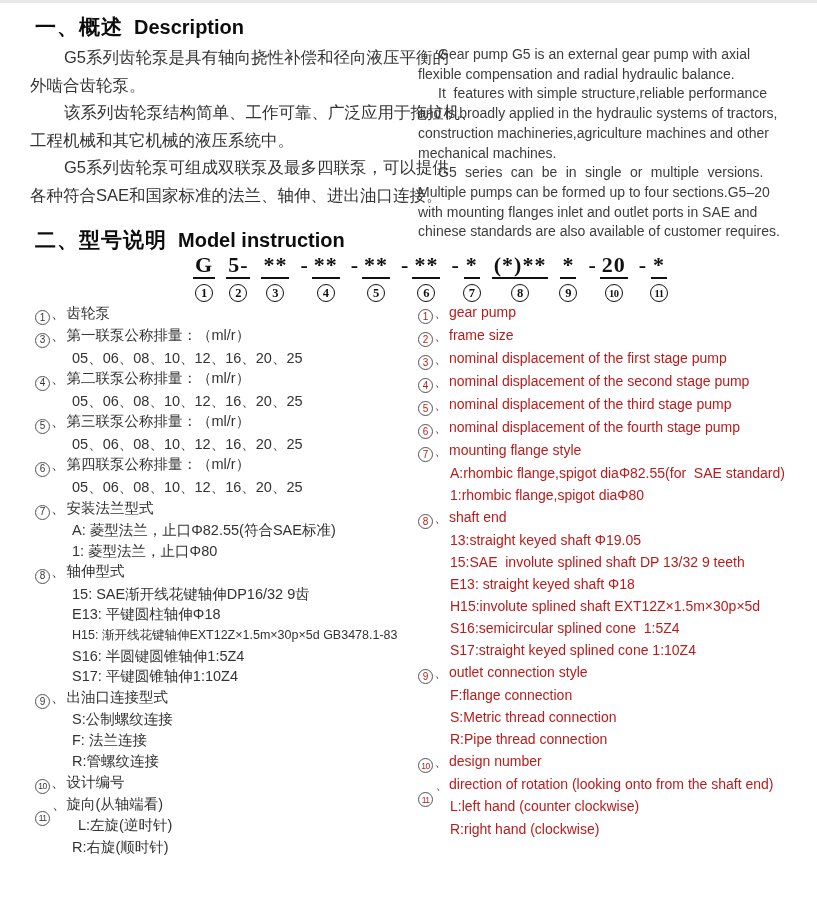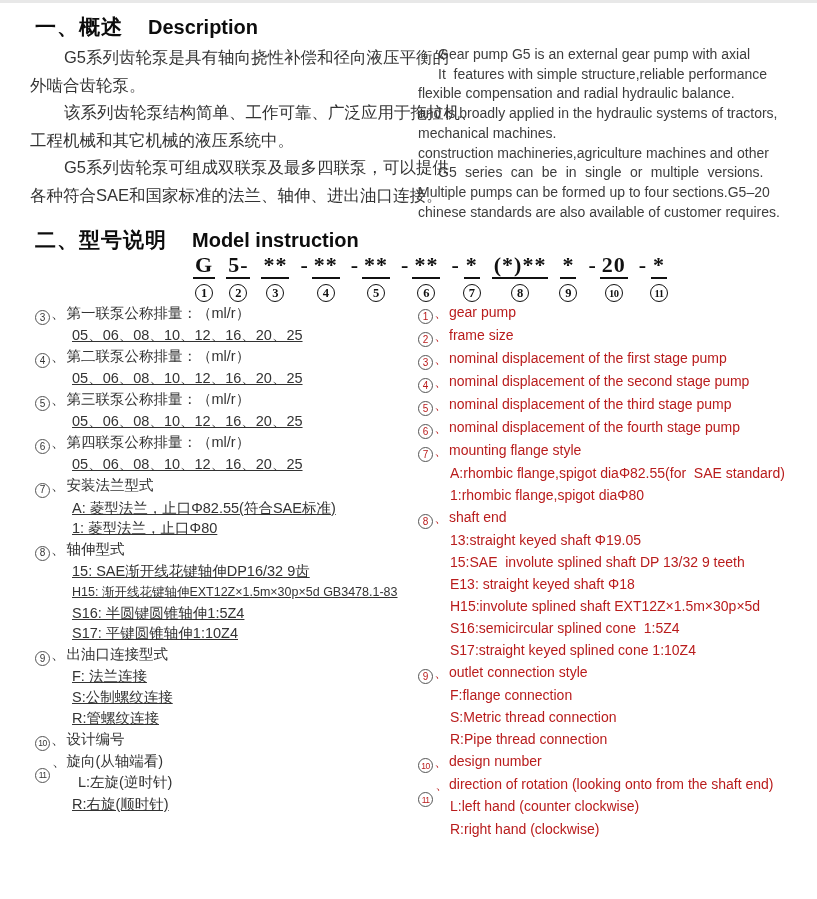--- a/index.html
+++ b/index.html
@@ -1,20 +1,20 @@
 <!DOCTYPE html>
 <html><head>
 <meta charset="utf-8">
 <style>
   html,body{margin:0;padding:0;background:#fff;}
   .page{position:relative;width:817px;height:899px;background:#ffffff;overflow:hidden;
         font-family:"Liberation Sans", sans-serif;color:#2e2e2e;}
   .top-strip{position:absolute;left:0;top:0;width:817px;height:3px;background:#e8e8e8;}
 
-  .h1{position:absolute;display:flex;align-items:baseline;gap:25px;font-weight:bold;color:#0d0d0d;white-space:pre;}
+  .h1{position:absolute;display:flex;align-items:baseline;gap:11px;font-weight:bold;color:#0d0d0d;white-space:pre;}
   .h1 .cnpart{font-size:21px;letter-spacing:1px;}
   .h1 .enpart{font-size:20px;}
   #h-overview{left:35px;top:13px;}
   #h-model{left:35px;top:226px;}
 
   #ov-cn{position:absolute;left:30px;top:44px;width:380px;font-size:16.5px;line-height:27.6px;color:#333;}
   #ov-cn .indent{padding-left:34px;}
   #ov-en{position:absolute;left:418px;top:45px;width:396px;font-size:14px;line-height:19.7px;color:#3d3d3d;}
   #ov-en .indent{padding-left:20px;}
   .pline{white-space:pre;}
@@ -31,21 +31,21 @@
   .cnum2.two{font-size:10.5px;letter-spacing:-0.5px;}
 
   #list-cn{position:absolute;left:35px;top:303px;width:382px;font-size:14.5px;line-height:20.7px;color:#333;}
   #list-en{position:absolute;left:418px;top:301px;width:398px;font-size:14px;line-height:22px;color:#b91c1c;}
   .li{white-space:pre;}
   .cnum{display:inline-flex;width:15px;height:15px;border:1px solid #555;border-radius:50%;
         align-items:center;justify-content:center;font-size:10px;box-sizing:border-box;
         vertical-align:-2.5px;flex:none;}
   .cnum.two{font-size:8.5px;letter-spacing:-0.6px;}
   .sep{padding:0 1px;}
-  #list-cn .li-sub{margin-left:37px;text-decoration:underline;}
+  #list-cn .li-sub{margin-left:37px;}
   #list-en .li-sub{margin-left:32px;}
   .li-tight{margin-left:17px;}
   .li-small{font-size:12.5px;}
   .li-mraised .cnum{position:relative;top:-11px;}
   #list-cn .li-mraised .li-text{margin-left:28px;}
   #list-en .li-mraised .li-text{margin-left:17px;}
 </style>
 </head>
 <body>
 
@@ -59,27 +59,28 @@
   <div id="ov-cn">
       <div class="pline indent">G5系列齿轮泵是具有轴向挠性补偿和径向液压平衡的</div>
       <div class="pline">外啮合齿轮泵。</div>
       <div class="pline indent">该系列齿轮泵结构简单、工作可靠、广泛应用于拖拉机、</div>
       <div class="pline">工程机械和其它机械的液压系统中。</div>
       <div class="pline indent">G5系列齿轮泵可组成双联泵及最多四联泵，可以提供</div>
       <div class="pline">各种符合SAE和国家标准的法兰、轴伸、进出油口连接。</div>
     </div>
   <div id="ov-en">
       <div class="pline indent">Gear pump G5 is an external gear pump with axial</div>
+      <div class="pline">flexible compensation and radial hydraulic balance.</div>
       <div class="pline indent">It  features with simple structure,reliable performance</div>
-      <div class="pline">flexible compensation and radial hydraulic balance.</div>
       <div class="pline">and is broadly applied in the hydraulic systems of tractors,</div>
+      <div class="pline">construction machineries,agriculture machines and other</div>
       <div class="pline">mechanical machines.</div>
-      <div class="pline">construction machineries,agriculture machines and other</div>
       <div class="pline indent sp">G5 series can be in single or multiple versions.</div>
       <div class="pline">Multiple pumps can be formed up to four sections.G5–20</div>
+      <div class="pline">with mounting flanges inlet and outlet ports in SAE and</div>
       <div class="pline">chinese standards are also available of customer requires.</div>
     </div>
 
   <div class="h1" id="h-model">
     <span class="cnpart">二、型号说明</span><span class="enpart">Model instruction</span>
   </div>
 
   <div id="code">
       <div class="seg">
         <div class="segcol">
@@ -149,39 +150,41 @@
       <div class="seg">
         <span class="pfx">-</span>
         <div class="segcol">
           <span class="ut">*</span>
           <span class="cnum2 two">11</span>
         </div>
       </div>
     </div>
 
   <div id="list-cn">
+      <div class="li"><span class="cnum">1</span><span class="sep">、</span><span class="li-text">齿轮泵</span></div>
       <div class="li"><span class="cnum">3</span><span class="sep">、</span><span class="li-text">第一联泵公称排量：（ml/r）</span></div>
       <div class="li li-sub"><span class="li-text">05、06、08、10、12、16、20、25</span></div>
       <div class="li"><span class="cnum">4</span><span class="sep">、</span><span class="li-text">第二联泵公称排量：（ml/r）</span></div>
       <div class="li li-sub"><span class="li-text">05、06、08、10、12、16、20、25</span></div>
       <div class="li"><span class="cnum">5</span><span class="sep">、</span><span class="li-text">第三联泵公称排量：（ml/r）</span></div>
       <div class="li li-sub"><span class="li-text">05、06、08、10、12、16、20、25</span></div>
       <div class="li"><span class="cnum">6</span><span class="sep">、</span><span class="li-text">第四联泵公称排量：（ml/r）</span></div>
       <div class="li li-sub"><span class="li-text">05、06、08、10、12、16、20、25</span></div>
       <div class="li"><span class="cnum">7</span><span class="sep">、</span><span class="li-text">安装法兰型式</span></div>
       <div class="li li-sub"><span class="li-text">A: 菱型法兰，止口Φ82.55(符合SAE标准)</span></div>
       <div class="li li-sub"><span class="li-text">1: 菱型法兰，止口Φ80</span></div>
       <div class="li"><span class="cnum">8</span><span class="sep">、</span><span class="li-text">轴伸型式</span></div>
       <div class="li li-sub"><span class="li-text">15: SAE渐开线花键轴伸DP16/32 9齿</span></div>
+      <div class="li li-sub"><span class="li-text">E13: 平键圆柱轴伸Φ18</span></div>
       <div class="li li-sub li-small"><span class="li-text">H15: 渐开线花键轴伸EXT12Z×1.5m×30p×5d GB3478.1-83</span></div>
       <div class="li li-sub"><span class="li-text">S16: 半圆键圆锥轴伸1:5Z4</span></div>
       <div class="li li-sub"><span class="li-text">S17: 平键圆锥轴伸1:10Z4</span></div>
       <div class="li"><span class="cnum">9</span><span class="sep">、</span><span class="li-text">出油口连接型式</span></div>
+      <div class="li li-sub"><span class="li-text">S:公制螺纹连接</span></div>
       <div class="li li-sub"><span class="li-text">F: 法兰连接</span></div>
-      <div class="li li-sub"><span class="li-text">S:公制螺纹连接</span></div>
       <div class="li li-sub"><span class="li-text">R:管螺纹连接</span></div>
       <div class="li"><span class="cnum two">10</span><span class="sep">、</span><span class="li-text">设计编号</span></div>
       <div class="li li-tight"><span class="li-text">、旋向(从轴端看)</span></div>
       <div class="li li-mraised"><span class="cnum two">11</span><span class="li-text">L:左旋(逆时针)</span></div>
       <div class="li li-sub"><span class="li-text">R:右旋(顺时针)</span></div>
     </div>
   <div id="list-en">
       <div class="li"><span class="cnum">1</span><span class="sep">、</span><span class="li-text">gear pump</span></div>
       <div class="li"><span class="cnum">2</span><span class="sep">、</span><span class="li-text">frame size</span></div>
       <div class="li"><span class="cnum">3</span><span class="sep">、</span><span class="li-text">nominal displacement of the first stage pump</span></div>

